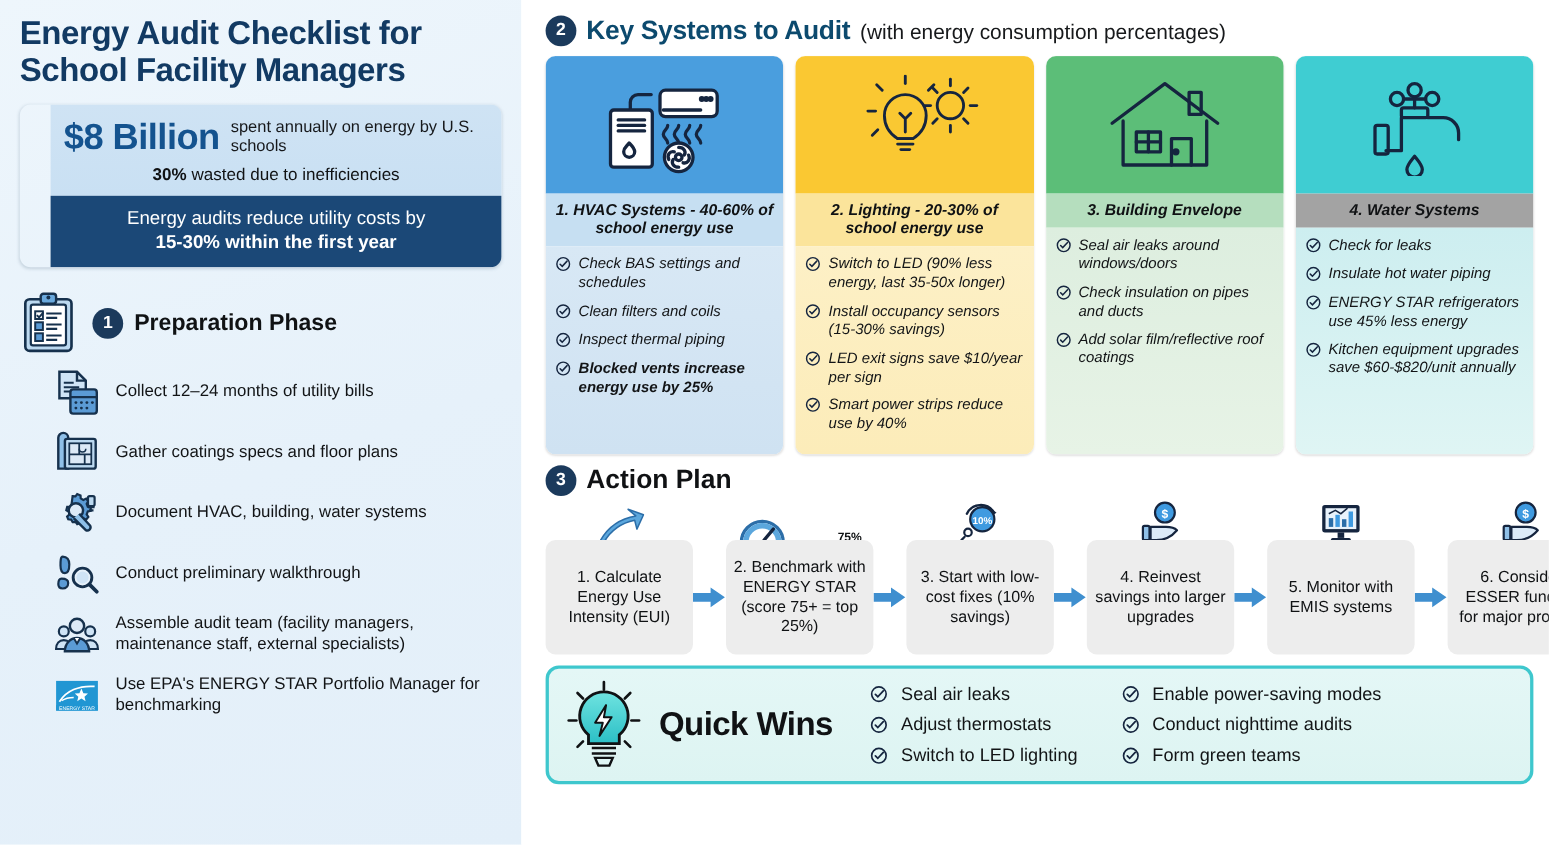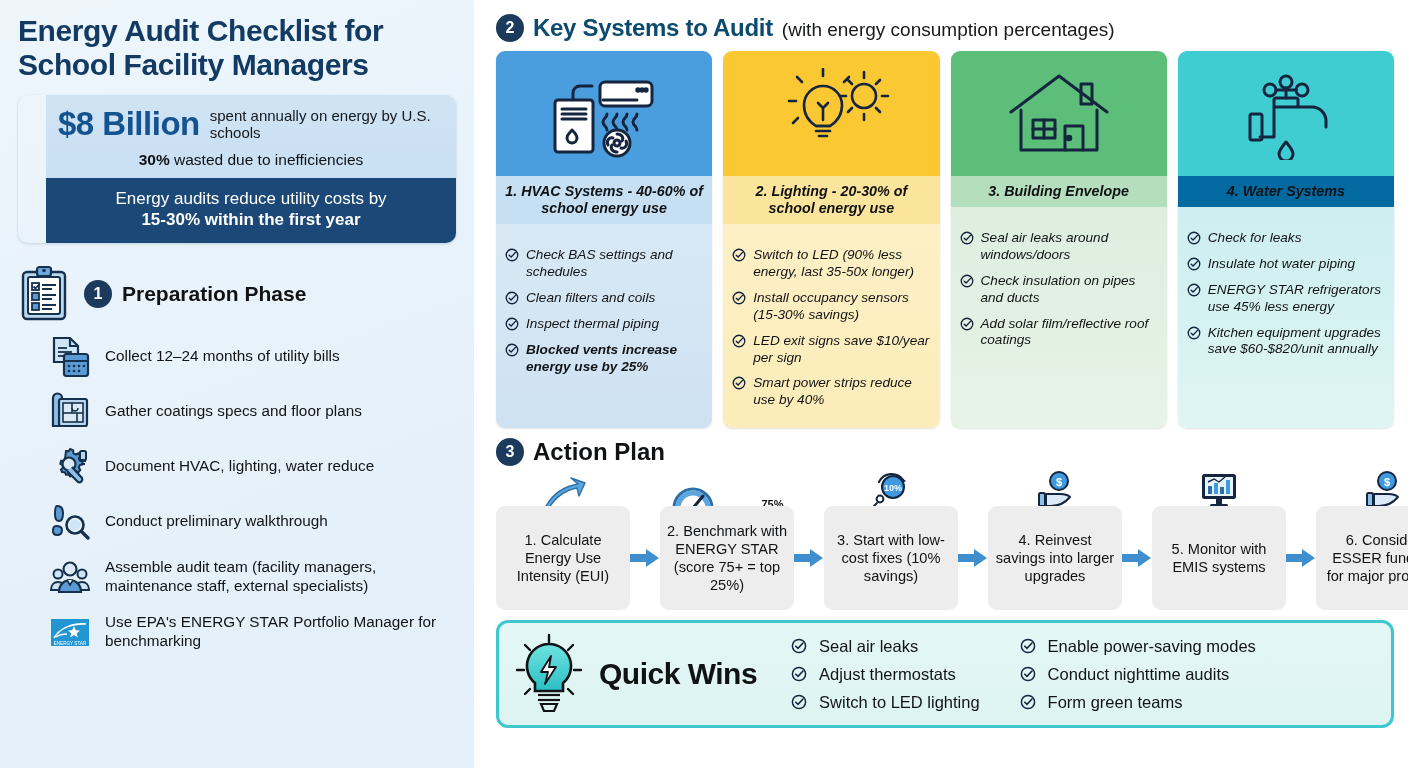--- a/index.html
+++ b/index.html
@@ -67,30 +67,30 @@
   .sec-title { font-size: 24px; font-weight: bold; color: #0c4a6e; letter-spacing:-.3px; }
   .sec-note { font-size: 19px; color: #17191b; }
 
   
   .cards { display: flex; gap: 11px; padding: 9px 14px 0 22px; font-style: italic; }
   .card { flex: 1; border-radius: 9px; overflow: hidden; display: flex; flex-direction: column;
           box-shadow: 0 1px 2px rgba(0,0,0,.12); }
   .card-img { height: 125px; display: flex; align-items: center; justify-content: center; }
   .card-head { padding: 7px 8px; text-align: center; font-size: 14.3px; font-weight: bold;
                color: #101214; line-height: 1.2; }
-  .card-body { flex: 1; padding: 23px 9px 10px 9px; }
+  .card-body { flex: 1; padding: 8px 9px 10px 9px; }
   .ck { display: flex; gap: 7px; margin-bottom: 9px; font-size: 13.6px; color:#121416; line-height:1.24; }
   .ck b { font-weight: bold; }
   .ck-ico { flex: none; margin-top: 1px; }
 
   
   .c1 .card-img { background:#4a9ede; } .c1 .card-head { background:#c6dff2; } .c1 .card-body{ background:linear-gradient(180deg,#d8e8f5,#cfe2f2); }
   .c2 .card-img { background:#fac832; } .c2 .card-head { background:#fbe49b; } .c2 .card-body{ background:linear-gradient(180deg,#fdf0c6,#fcecb9); }
   .c3 .card-img { background:#5cbe78; } .c3 .card-head { background:#b5debe; } .c3 .card-body{ background:linear-gradient(180deg,#ddeedf,#e7f3e6); }
-  .c4 .card-img { background:#3fcdd2; } .c4 .card-head { background:#0369a1; } .c4 .card-body{ background:linear-gradient(180deg,#cdeef0,#dff5f4); }
+  .c4 .card-img { background:#3fcdd2; } .c4 .card-head { background:#a3a3a3; } .c4 .card-body{ background:linear-gradient(180deg,#cdeef0,#dff5f4); }
 
   
   .ap-head { display: flex; align-items: center; gap: 9px; padding: 10px 0 0 22px; }
   .ap-title { font-size: 24px; font-weight: bold; color: #101214; }
   .steps { display: flex; align-items: flex-start; padding: 2px 14px 0 22px; gap: 0; }
   .step-wrap { position: relative; display:flex; flex-direction:column; align-items:center; }
   .step {
     width: 134px; min-height: 104px; background: #ededed; border-radius: 9px;
     display: flex; align-items: center; justify-content: center; text-align: center;
     font-size: 14.6px; color: #101214; line-height: 1.25; padding: 8px 6px;
@@ -192,21 +192,21 @@
 
       <div class="prep-item">
         <svg class="prep-ico" viewBox="0 0 44 44">
           <path d="M18 6l2.6.3 1.6-2.2 3 1.3.2 2.7 2.4 1.4 2.5-1.2 2 2.5-1.5 2.3 1 2.6 2.7.5v3.2l-2.7.6-1 2.6 1.5 2.3-2 2.5-2.5-1.2-2.4 1.4-.2 2.7-3 1.3-1.6-2.2-2.6.3-1.3-2.4-2.7-.2-1-2.5 2-1.8-.4-2.6-2.3-1.4.8-3.1 2.7-.2 1.3-2.4z" fill="#5b9bd5" stroke="#16314d" stroke-width="2"></path>
           <circle cx="21" cy="19" r="6.5" fill="#dce9f6" stroke="#16314d" stroke-width="2.2"></circle>
           <path d="M24 22l10 11a3 3 0 01-4 4L19 26" fill="#8fc0e8" stroke="#16314d" stroke-width="2.2" stroke-linejoin="round"></path>
           <rect x="32" y="6" width="6" height="9" rx="1.5" fill="#bcd9f0" stroke="#16314d" stroke-width="2"></rect>
           <line x1="32" y1="16" x2="38" y2="16" stroke="#16314d" stroke-width="2"></line>
           <line x1="33" y1="19" x2="37" y2="19" stroke="#16314d" stroke-width="2"></line>
         </svg>
-        <div class="prep-text">Document HVAC, lighting, water reduce</div>
+        <div class="prep-text">Document HVAC, building, water systems</div>
       </div>
 
       <div class="prep-item">
         <svg class="prep-ico" viewBox="0 0 44 44">
           <path d="M9 6c4 0 6 3 6 7s-1 8-4 8-4-3-4-7 0-8 2-8z" fill="#5b9bd5" stroke="#16314d" stroke-width="2"></path>
           <path d="M8 26c3 0 6 1 6 4s-2 5-5 5-4-2-4-4 0-5 3-5z" fill="#5b9bd5" stroke="#16314d" stroke-width="2"></path>
           <circle cx="27" cy="25" r="8.5" fill="none" stroke="#16314d" stroke-width="2.6"></circle>
           <circle cx="27" cy="25" r="5.5" fill="#cfe4f6"></circle>
           <line x1="33.5" y1="31.5" x2="40" y2="38" stroke="#16314d" stroke-width="3.4" stroke-linecap="round"></line>
         </svg>

